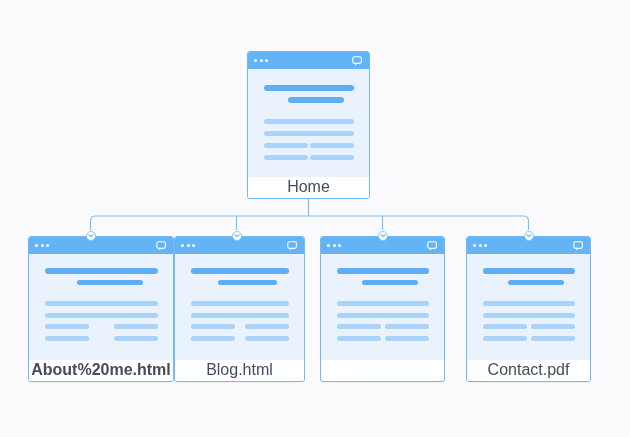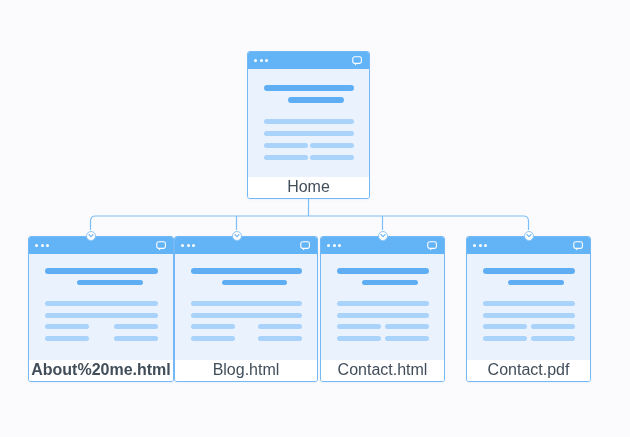--- a/index.html
+++ b/index.html
@@ -138,21 +138,21 @@
       <div class="sk sk3"></div>
       <div class="sk sk4"></div>
       <div class="sk sk5a"></div>
       <div class="sk sk5b"></div>
       <div class="sk sk6a"></div>
       <div class="sk sk6b"></div>
     </div>
     <div class="pagelabel">About%20me.html</div>
   </div>
 
-  <div class="card" style="left:174px;top:236px;width:144px;height:146px;">
+  <div class="card" style="left:174px;top:236px;width:131px;height:146px;">
     <div class="titlebar">
       <span class="dots">
           <i></i>
           <i></i>
           <i></i>
         </span>
       <span class="bubble">
         <svg width="11" height="10" viewBox="0 0 11 10">
           <rect x="0.8" y="0.8" width="8.6" height="6.6" rx="1.8" fill="none" stroke="#ffffff" stroke-width="1.1"></rect>
           <path d="M3 7.6 L3 9.4 L5.3 7.6 Z" fill="#ffffff"></path>
@@ -189,21 +189,20 @@
     <div class="content">
       <div class="sk sk-h sk1"></div>
       <div class="sk sk-h sk2"></div>
       <div class="sk sk3"></div>
       <div class="sk sk4"></div>
       <div class="sk sk5a"></div>
       <div class="sk sk5b"></div>
       <div class="sk sk6a"></div>
       <div class="sk sk6b"></div>
     </div>
-    <div class="pagelabel">Contact.html</div>
   </div>
 
   <div class="card" style="left:466px;top:236px;width:125px;height:146px;">
     <div class="titlebar">
       <span class="dots">
           <i></i>
           <i></i>
           <i></i>
         </span>
       <span class="bubble">

